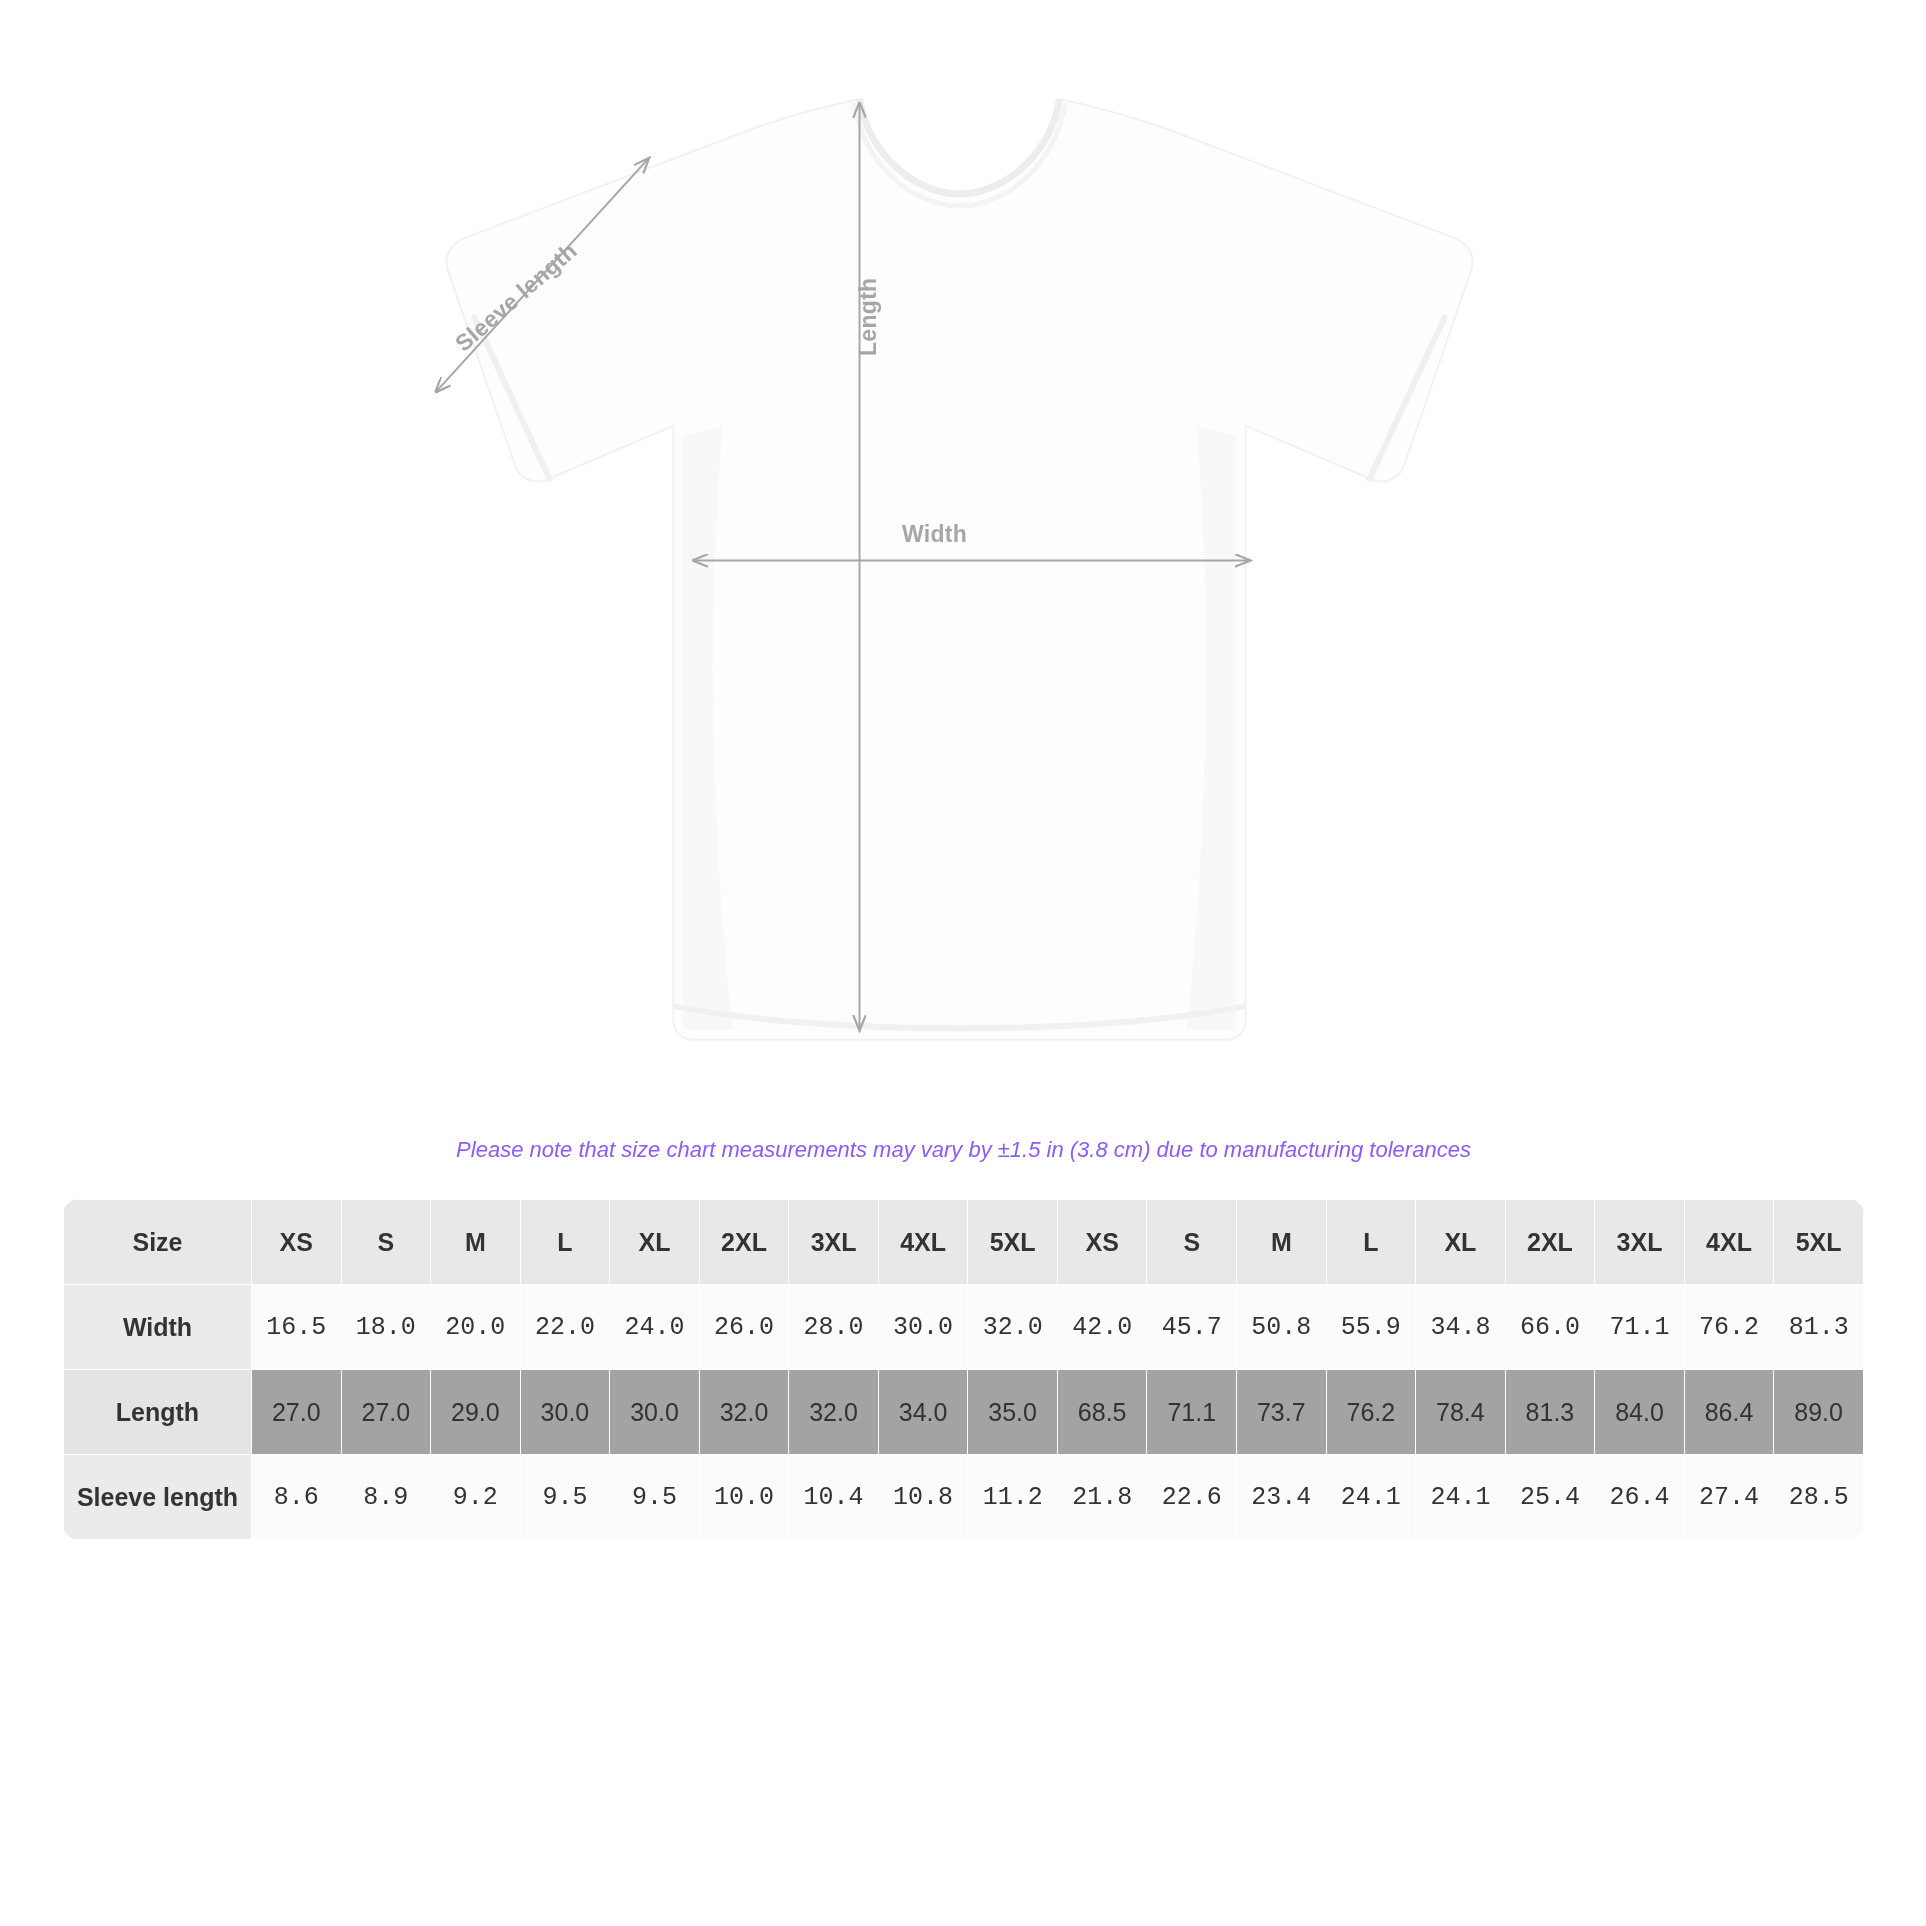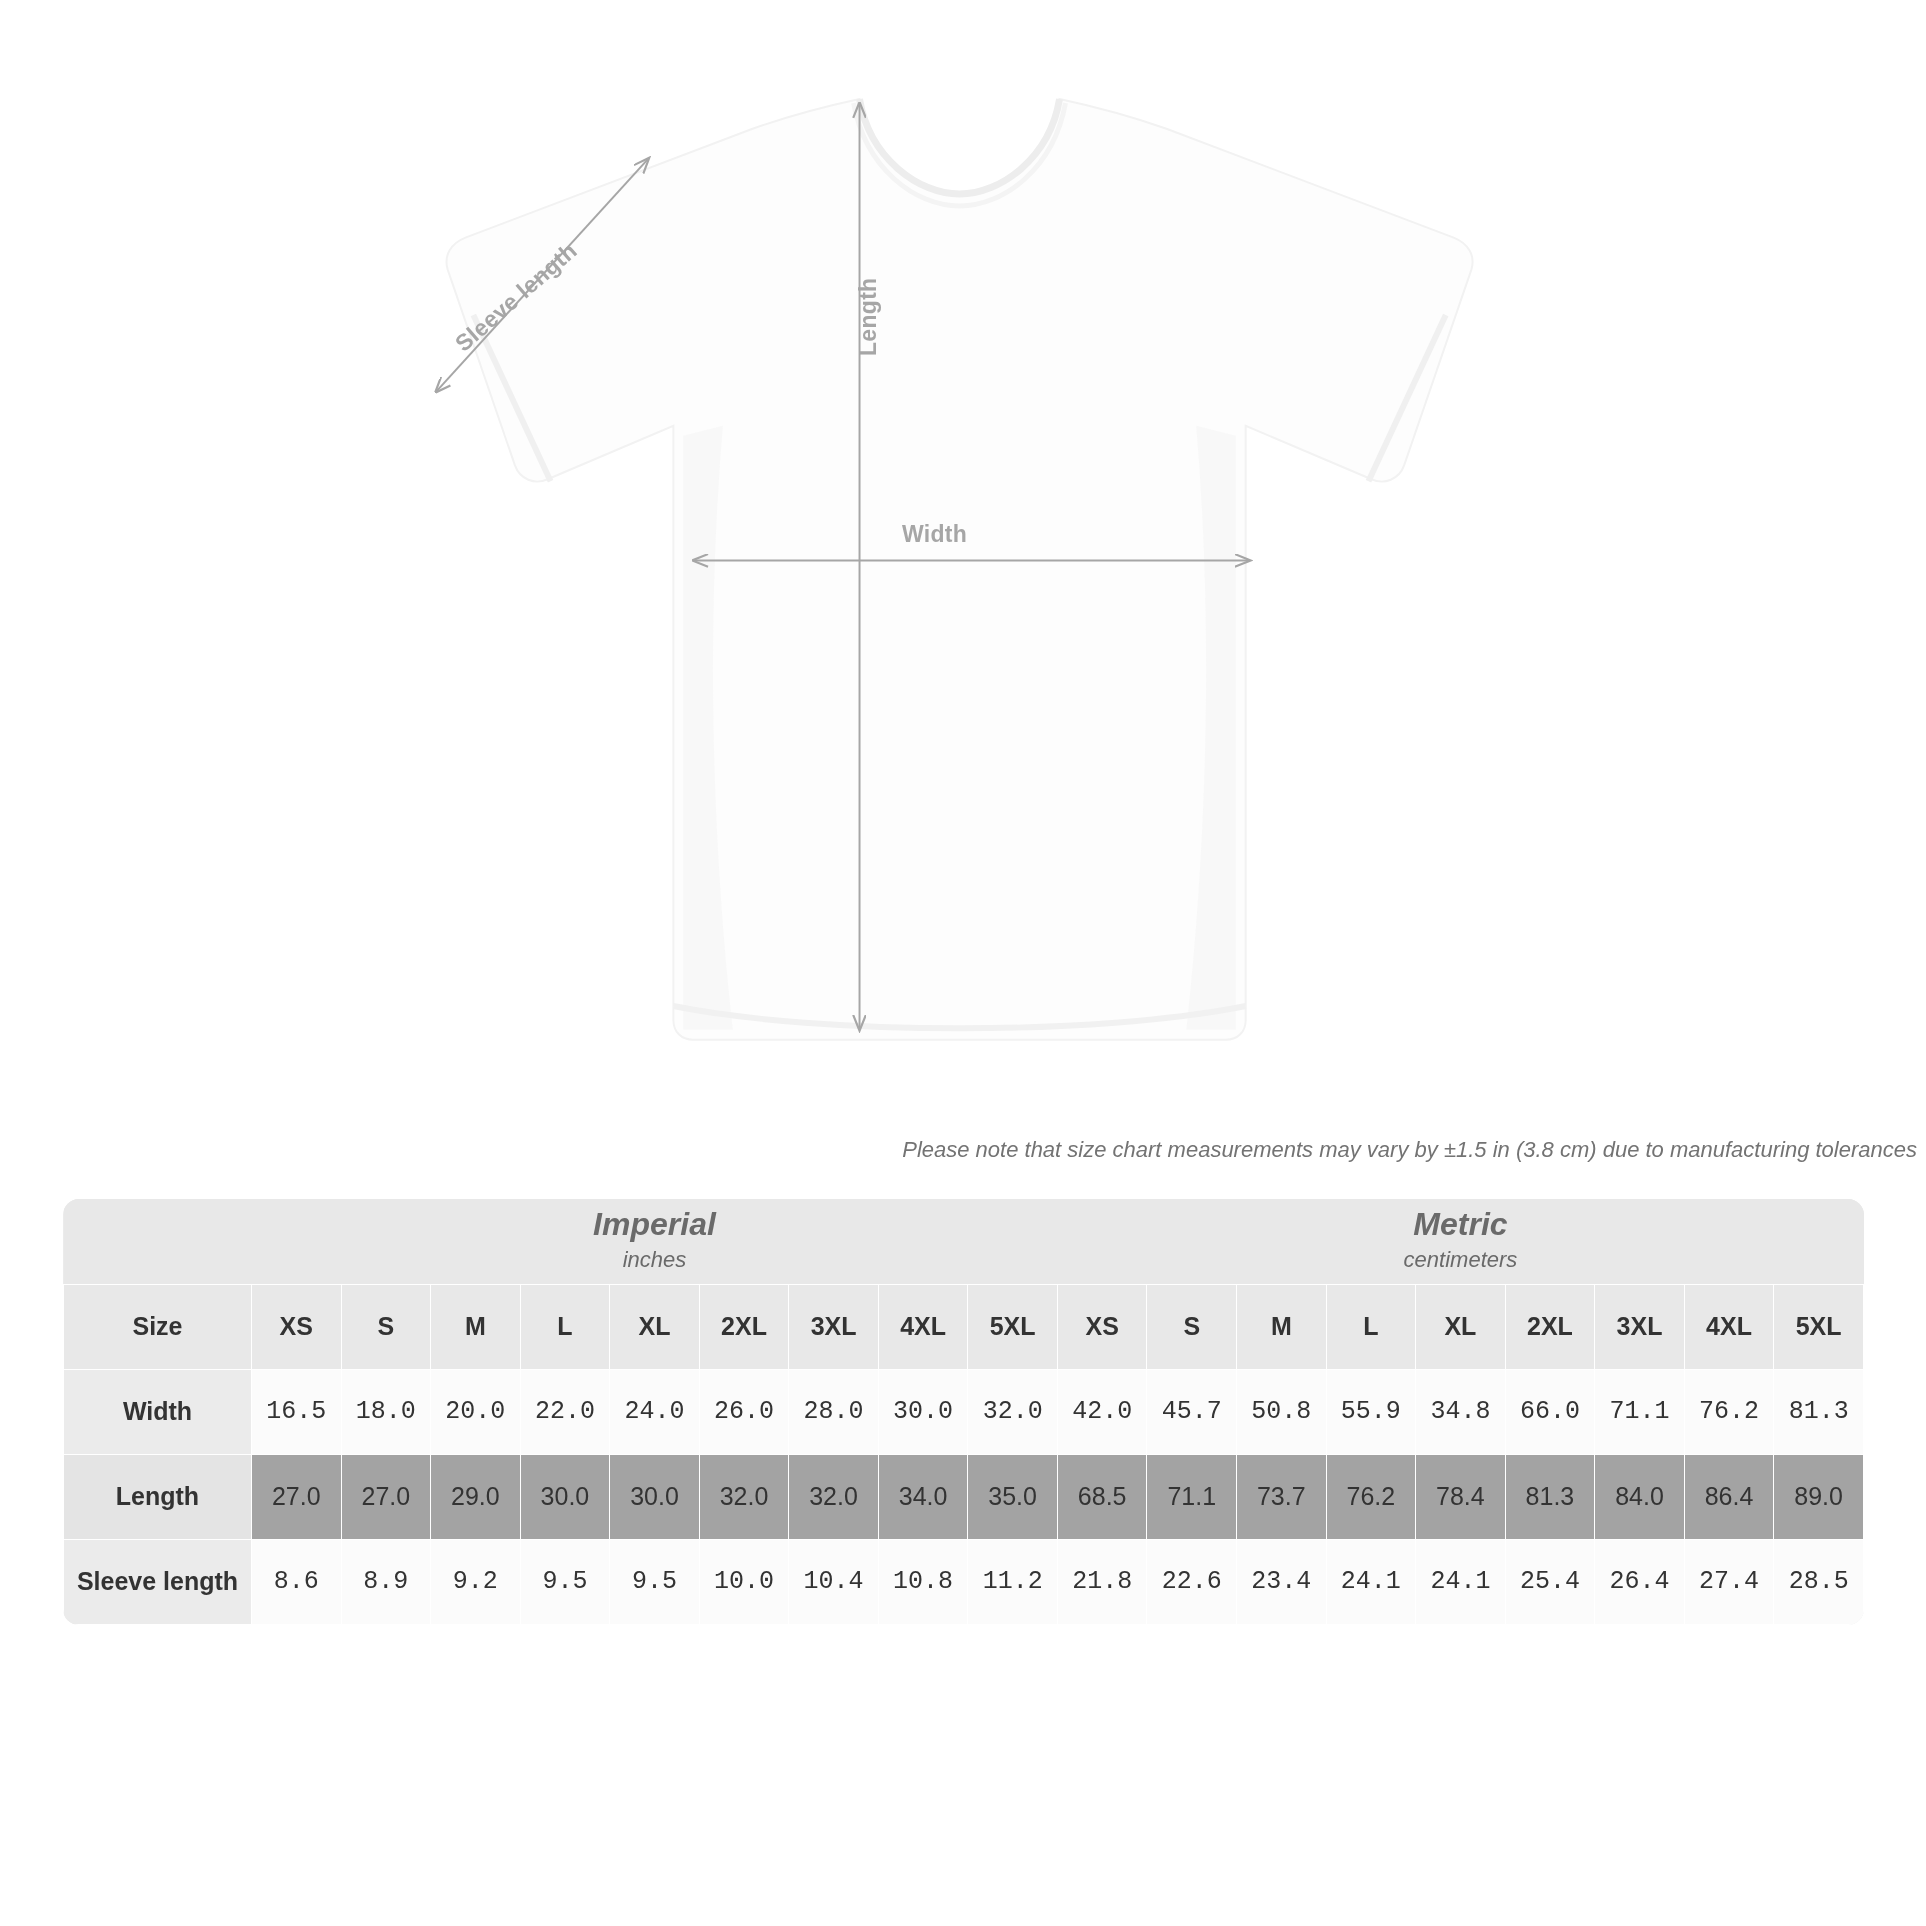--- a/index.html
+++ b/index.html
@@ -53,23 +53,22 @@
   }
   .chart-title {
     font-size: 38px;
     font-weight: bold;
     color: #222222;
     margin: 0 0 16px 0;
   }
   .chart-note {
     font-size: 22px;
     font-style: italic;
-    color: #737373;
+    color: #8b5cf6;
     margin: 10px;
-    text-align: right;
   }
 
   
   .table-wrap {
     margin: 36px 63px 0 63px;
     border-radius: 16px;
     overflow: hidden;
     background: #ebebeb;
   }
   table.size-table {
@@ -193,31 +192,20 @@
     <p class="chart-note">Please note that size chart measurements may vary by ±1.5 in (3.8 cm) due to manufacturing tolerances</p>
   </div>
 
   <div class="table-wrap">
     <table class="size-table">
       <colgroup>
         <col class="firstcol">
       </colgroup>
       <tbody id="table-body">
           <tr>
-            <td class="unit-head corner-cell"></td>
-            <td class="unit-head" colspan="9">
-              <div class="u-name">Imperial</div>
-              <div class="u-sub">inches</div>
-            </td>
-            <td class="unit-head" colspan="9">
-              <div class="u-name">Metric</div>
-              <div class="u-sub">centimeters</div>
-            </td>
-          </tr>
-          <tr>
             <td class="row-head size-head">Size</td>
             <td class="size-head">XS</td>
             <td class="size-head">S</td>
             <td class="size-head">M</td>
             <td class="size-head">L</td>
             <td class="size-head">XL</td>
             <td class="size-head">2XL</td>
             <td class="size-head">3XL</td>
             <td class="size-head">4XL</td>
             <td class="size-head">5XL</td>

